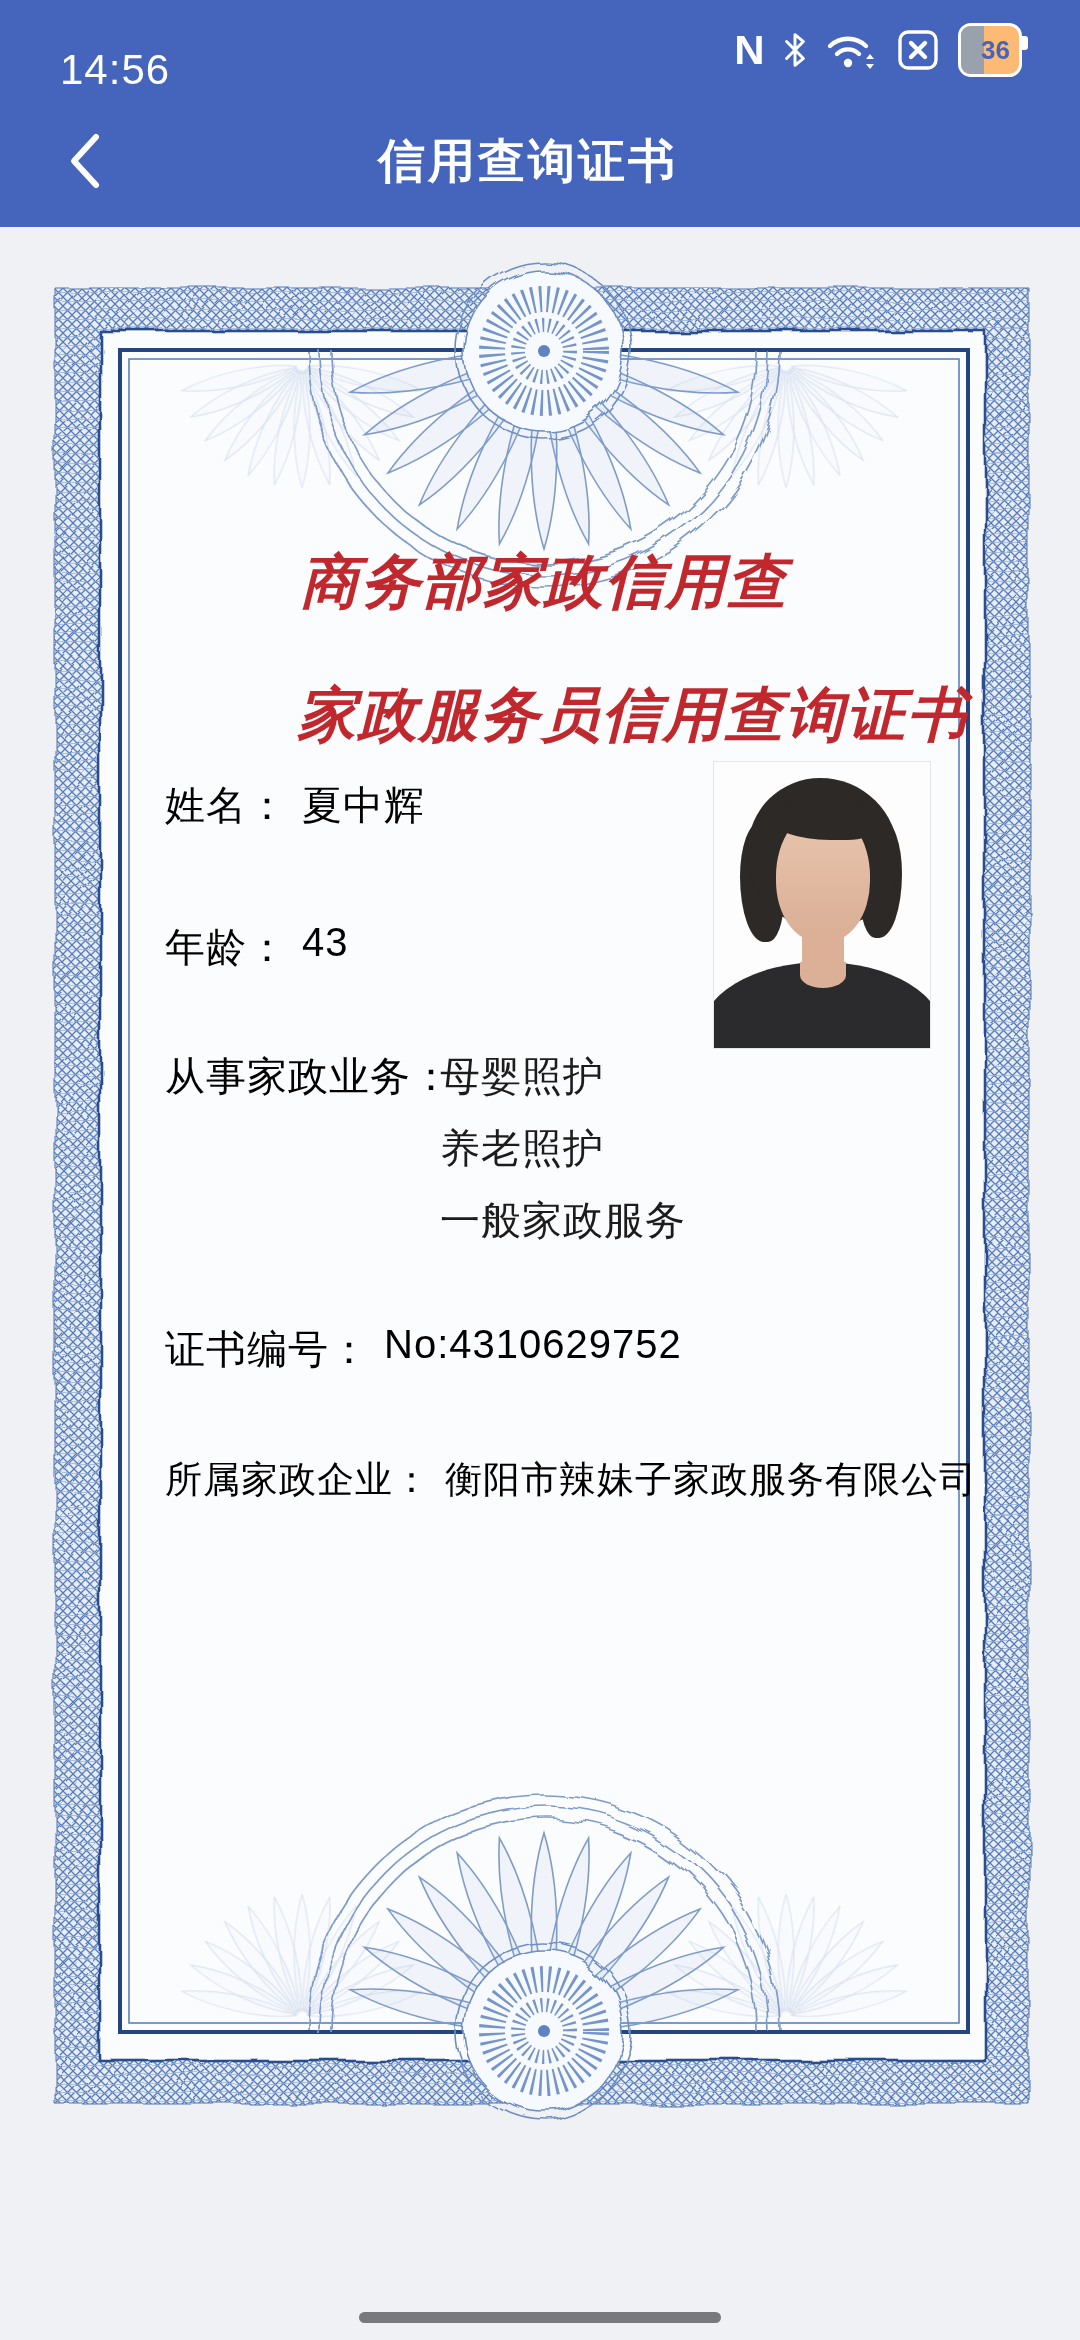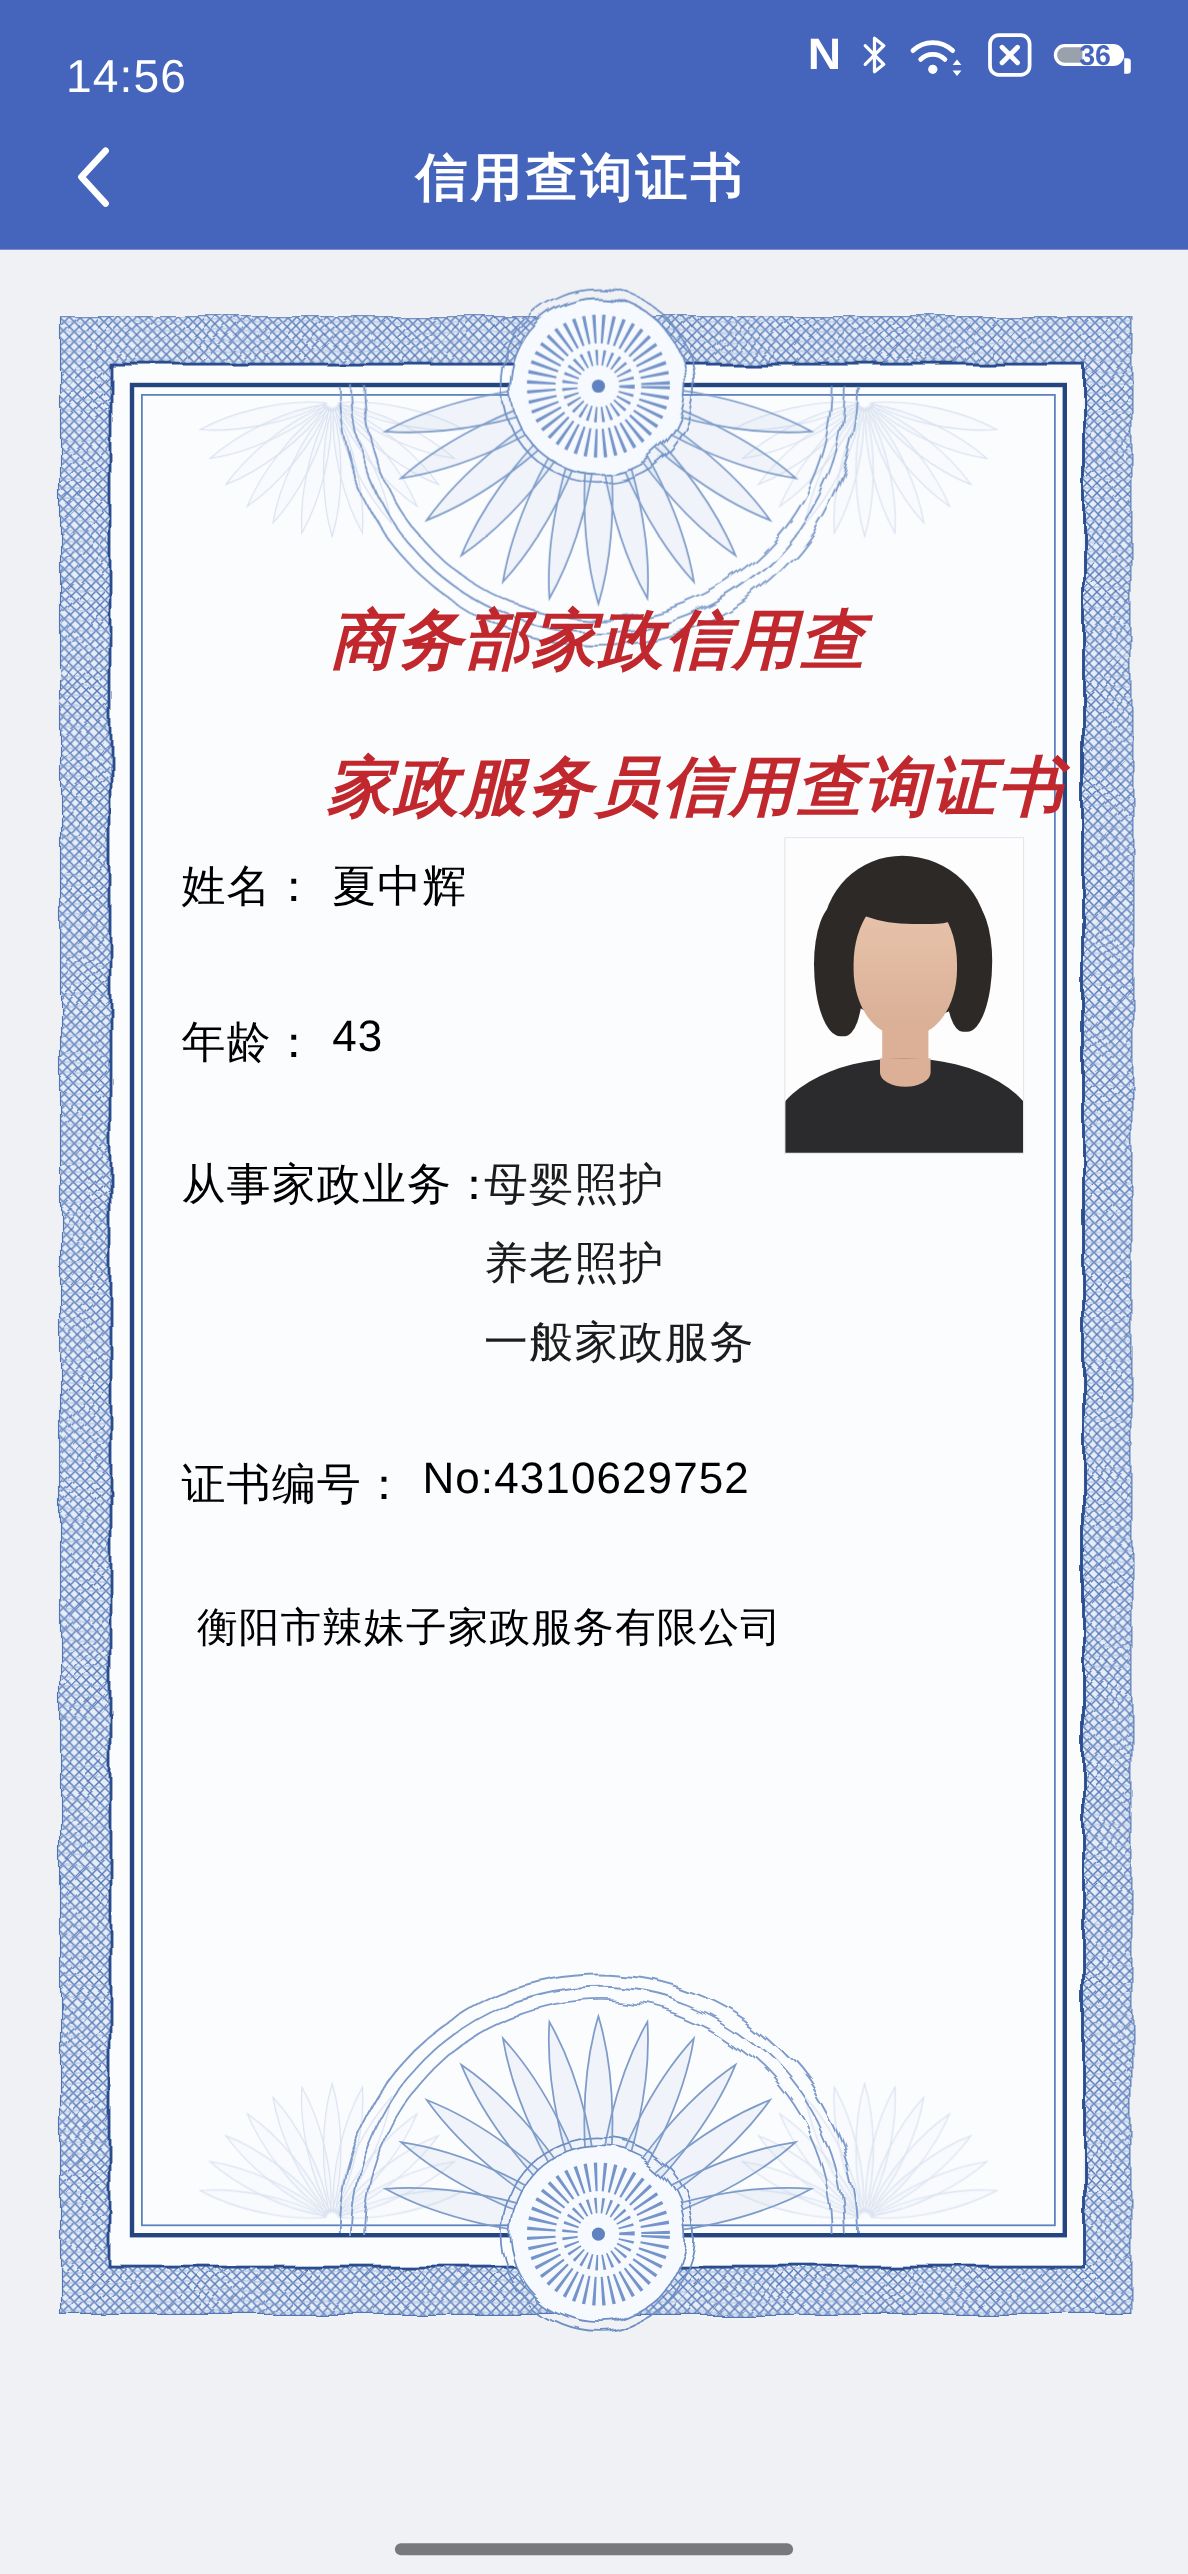--- a/index.html
+++ b/index.html
@@ -17,22 +17,22 @@
   .time{
     position:absolute;left:60px;top:12px;font-size:42px;font-weight:500;
     letter-spacing:1px;color:#fff;margin-top:34px;
   }
   .status-icons{
     position:absolute;right:58px;top:26px;height:48px;
     display:flex;align-items:center;gap:18px;
   }
   .nfc{font-size:40px;font-weight:600;line-height:1;transform:scaleX(1.05);}
   .batt{
-    position:relative;width:64px;height:20px;border:3px solid #fff;border-radius:13px;
-    background:#ffffff;display:flex;align-items:center;justify-content:flex-end;
+    position:relative;width:64px;height:54px;border:3px solid #fff;border-radius:13px;
+    background:#fdba74;display:flex;align-items:center;justify-content:flex-end;
     box-sizing:border-box;
   }
   .batt .lvl{
     position:absolute;left:0;top:0;bottom:0;width:40%;
     background:#99a1ad;border-radius:9px 0 0 9px;
   }
   .batt .pct{
     position:relative;z-index:1;font-size:26px;font-weight:600;color:#4565bc;
     padding-right:9px;
   }
@@ -202,20 +202,21 @@
   <div class="biz-val" style="top:1049px">母婴照护</div>
   <div class="biz-val" style="top:1121px">养老照护</div>
   <div class="biz-val" style="top:1193px">一般家政服务</div>
 
   <div class="frow" style="top:1322px">
     <span class="lab">证书编号：</span>
     <span class="val">No:4310629752</span>
   </div>
 
   <div class="frow company" style="top:1455px">
+    <span class="lab">所属家政企业：</span>
     <span class="val">衡阳市辣妹子家政服务有限公司</span>
   </div>
 
   <div class="photo">
     <div class="hair2"></div>
     <div class="hair3"></div>
     <div class="hair"></div>
     <div class="face"></div>
     <div class="fringe"></div>
     <div class="neck"></div>

